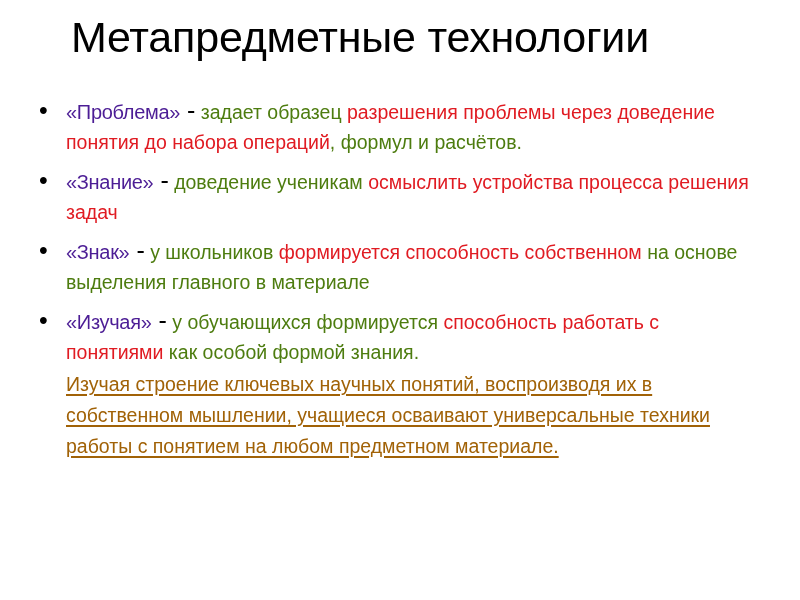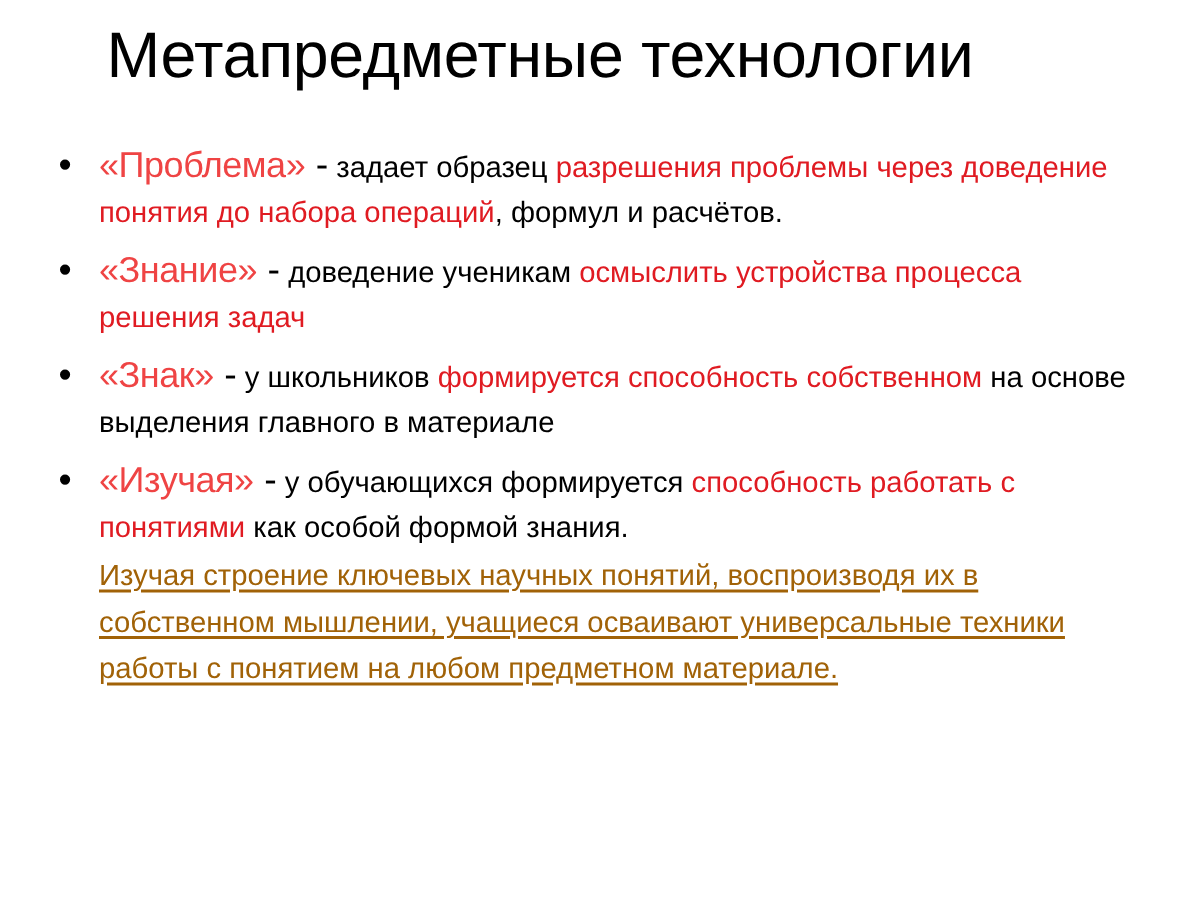--- a/index.html
+++ b/index.html
@@ -64,38 +64,38 @@
 
   .bullet-body {
     display: block;
     font-size: 19.5px;
     line-height: 29.5px;
     color: #000000;
     text-align: left;
   }
 
   .term {
-    font-size: 24px;
+    font-size: 20px;
     line-height: 29.5px;
-    color: #ef4444;
+    color: #4c1d95;
     letter-spacing: -0.3px;
   }
 
   .dash {
     font-size: 25px;
     line-height: 29.5px;
     color: #000000;
   }
 
   .red {
     color: #E01B22;
   }
 
   .black {
-    color: #000000;
+    color: #4d7c0f;
     text-align: center;
   }
 
   .note-paragraph {
     display: block;
     margin-top: 2px;
     font-size: 19.5px;
     line-height: 31px;
     color: #a16207;
     text-decoration: underline;

